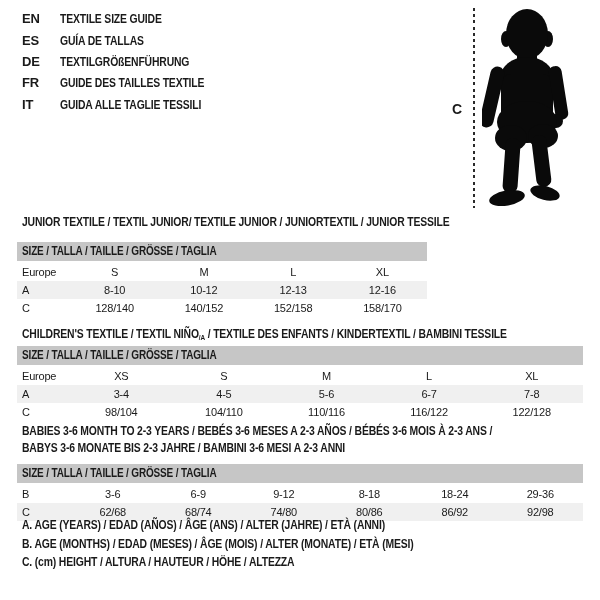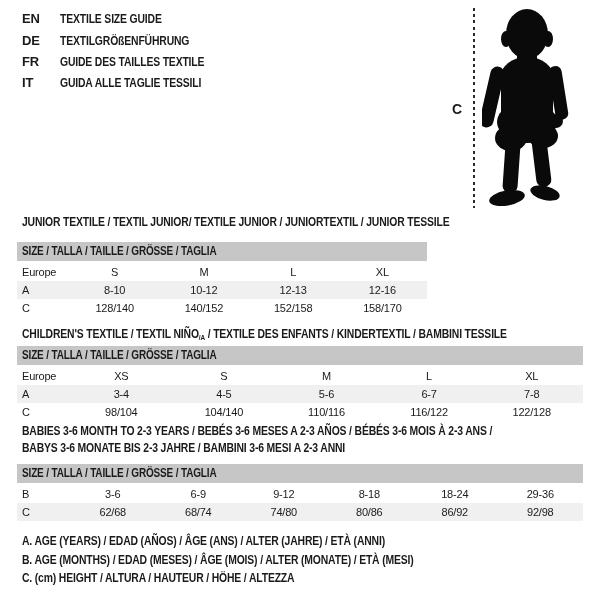--- a/index.html
+++ b/index.html
@@ -38,32 +38,36 @@
   .size-table { position: absolute; left: 17px; }
   .thead {
     height: 19px; line-height: 19px; background: var(--table-header-bg);
     padding-left: 5px; font-size: 12.5px; margin-bottom: 2px; overflow: hidden; font-weight: bold;
   }
   .trow { display: flex; height: 18px; align-items: center; font-size: 11px; }
   .rows .trow:nth-child(2) { background: var(--row-alt-bg); }
   .tlabel { width: 53px; padding-left: 5px; letter-spacing: -0.2px; }
   .tcell { flex: 1; text-align: center; letter-spacing: -0.2px; }
   
-  .footnotes { position: absolute; left: 22px; top: 533px; }
+  .footnotes { position: absolute; left: 22px; top: 517px; }
   .footnote { height: 18.5px; font-weight: 700; font-size: 13px; white-space: nowrap; transform: scaleX(0.8); transform-origin: 0 0; letter-spacing: -0.2px; }
 </style>
 </head>
 <body>
 
 <div class="canvas">
 
   <div class="lang-list">
     <div class="lang-row">
       <span class="lang-code">EN</span>
       <span class="cond">TEXTILE SIZE GUIDE</span>
+    </div>
+    <div class="lang-row">
+      <span class="lang-code">ES</span>
+      <span class="cond">GUÍA DE TALLAS</span>
     </div>
     <div class="lang-row">
       <span class="lang-code">DE</span>
       <span class="cond">TEXTILGRÖßENFÜHRUNG</span>
     </div>
     <div class="lang-row">
       <span class="lang-code">FR</span>
       <span class="cond">GUIDE DES TAILLES TEXTILE</span>
     </div>
     <div class="lang-row">
@@ -148,21 +152,21 @@
         <span class="tlabel">A</span>
         <span class="tcell">3-4</span>
         <span class="tcell">4-5</span>
         <span class="tcell">5-6</span>
         <span class="tcell">6-7</span>
         <span class="tcell">7-8</span>
       </div>
       <div class="trow">
         <span class="tlabel">C</span>
         <span class="tcell">98/104</span>
-        <span class="tcell">104/140</span>
+        <span class="tcell">104/110</span>
         <span class="tcell">110/116</span>
         <span class="tcell">116/122</span>
         <span class="tcell">122/128</span>
       </div>
     </div>
   </div>
 
   <div class="sec-title two-line" style="top:422px">
     <div>BABIES 3-6 MONTH TO 2-3 YEARS / BEBÉS 3-6 MESES A 2-3 AÑOS / BÉBÉS 3-6 MOIS À 2-3 ANS /</div>
     <div>BABYS 3-6 MONATE BIS 2-3 JAHRE / BAMBINI 3-6 MESI A 2-3 ANNI</div>

